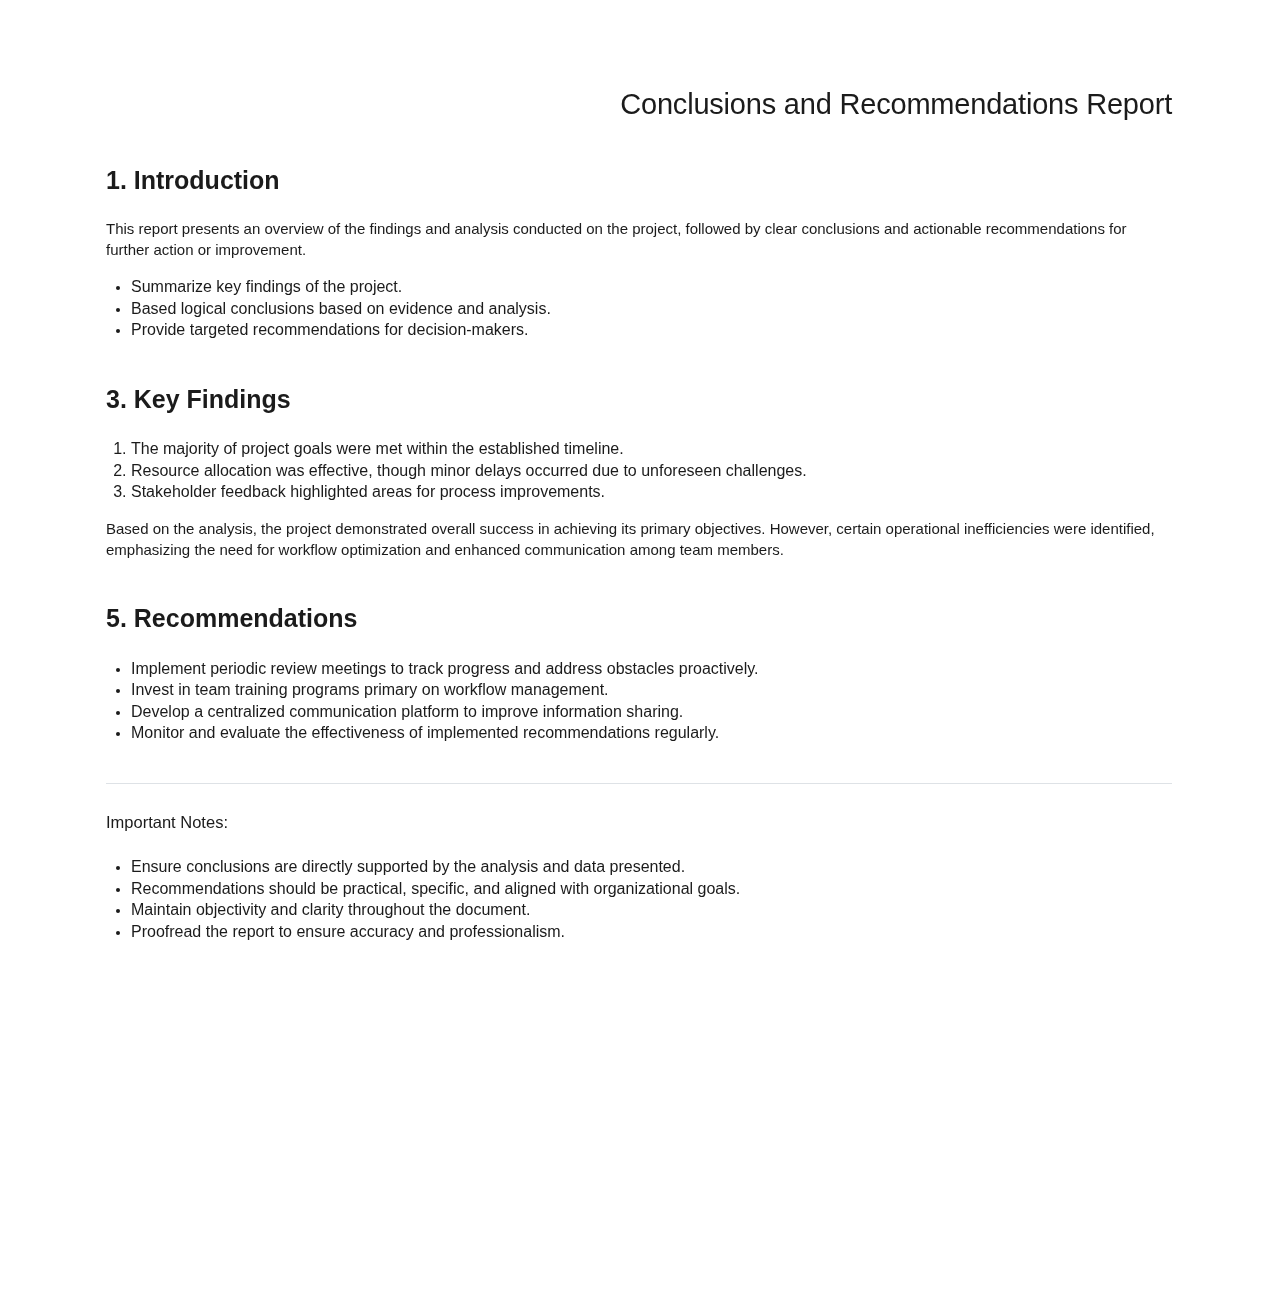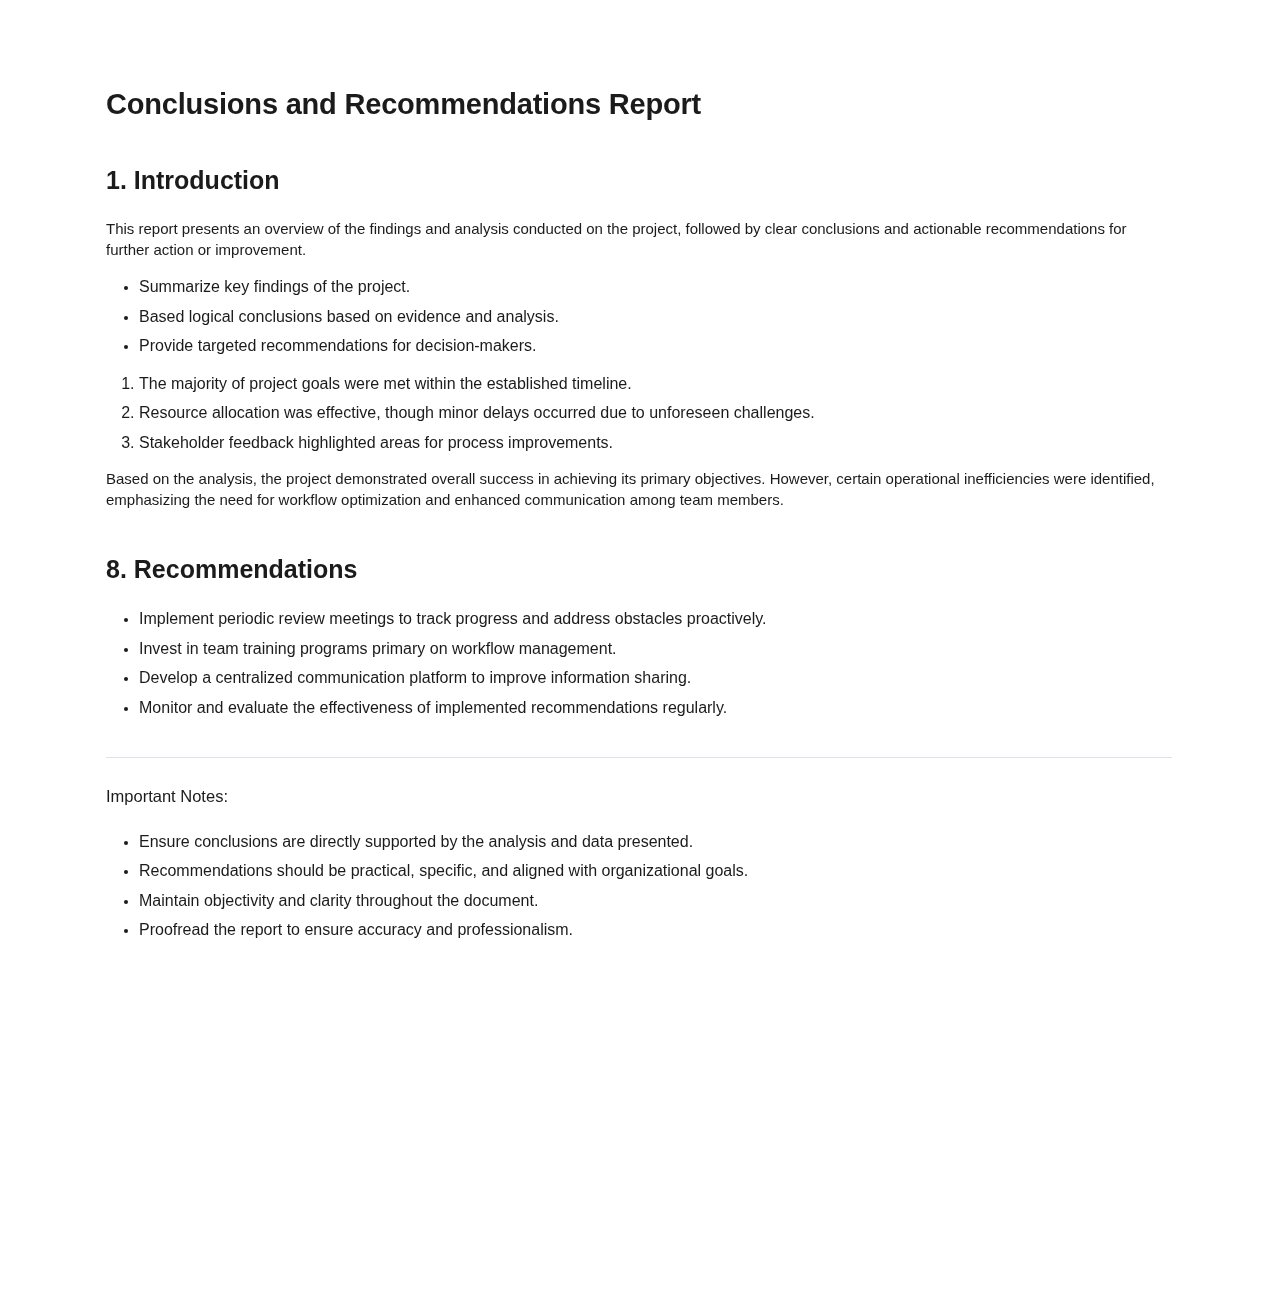--- a/index.html
+++ b/index.html
@@ -14,42 +14,43 @@
     width: 1278px;
     min-height: 1300px;
   }
   .page {
     width: 1278px;
     padding: 87px 106px 60px 106px;
   }
   h1 {
     font-size: 29px;
     line-height: 1.2;
-    font-weight: 700;
+    font-weight: 400;
     letter-spacing: -0.2px;
     margin: 0 0 42px 0;
+    text-align: right;
   }
   h2 {
     font-size: 25px;
     line-height: 1.3;
     font-weight: 700;
     margin: 42px 0 23px 0;
   }
   p {
     font-size: 15px;
     line-height: 1.37;
     margin: 0 0 16px 0;
   }
   ul, ol {
     font-size: 16px;
     line-height: 1.345;
     margin: 0 0 16px 0;
     padding-left: 25px;
   }
-  li { margin: 8px; }
+  li { margin: 0; }
   ul li::marker { font-size: 13px; }
   hr {
     border: none;
     border-top: 1px solid #dee2e6;
     margin: 39px 0 27px 0;
   }
   .notes-title {
     font-size: 16.5px;
     font-weight: 400;
     margin: 0 0 23px 0;
@@ -69,33 +70,34 @@
 
   <section>
     <ul>
         <li>Summarize key findings of the project.</li>
         <li>Based logical conclusions based on evidence and analysis.</li>
         <li>Provide targeted recommendations for decision-makers.</li>
       </ul>
   </section>
 
   <section>
+    <h2>3. Key Findings</h2>
     <ol>
         <li>The majority of project goals were met within the established timeline.</li>
         <li>Resource allocation was effective, though minor delays occurred due to unforeseen challenges.</li>
         <li>Stakeholder feedback highlighted areas for process improvements.</li>
       </ol>
   </section>
 
   <section>
     <p>Based on the analysis, the project demonstrated overall success in achieving its primary objectives. However, certain operational inefficiencies were identified, emphasizing the need for workflow optimization and enhanced communication among team members.</p>
   </section>
 
   <section>
-    <h2>8. Recommendations</h2>
+    <h2>5. Recommendations</h2>
     <ul>
         <li>Implement periodic review meetings to track progress and address obstacles proactively.</li>
         <li>Invest in team training programs primary on workflow management.</li>
         <li>Develop a centralized communication platform to improve information sharing.</li>
         <li>Monitor and evaluate the effectiveness of implemented recommendations regularly.</li>
       </ul>
   </section>
 
   <hr>
 

